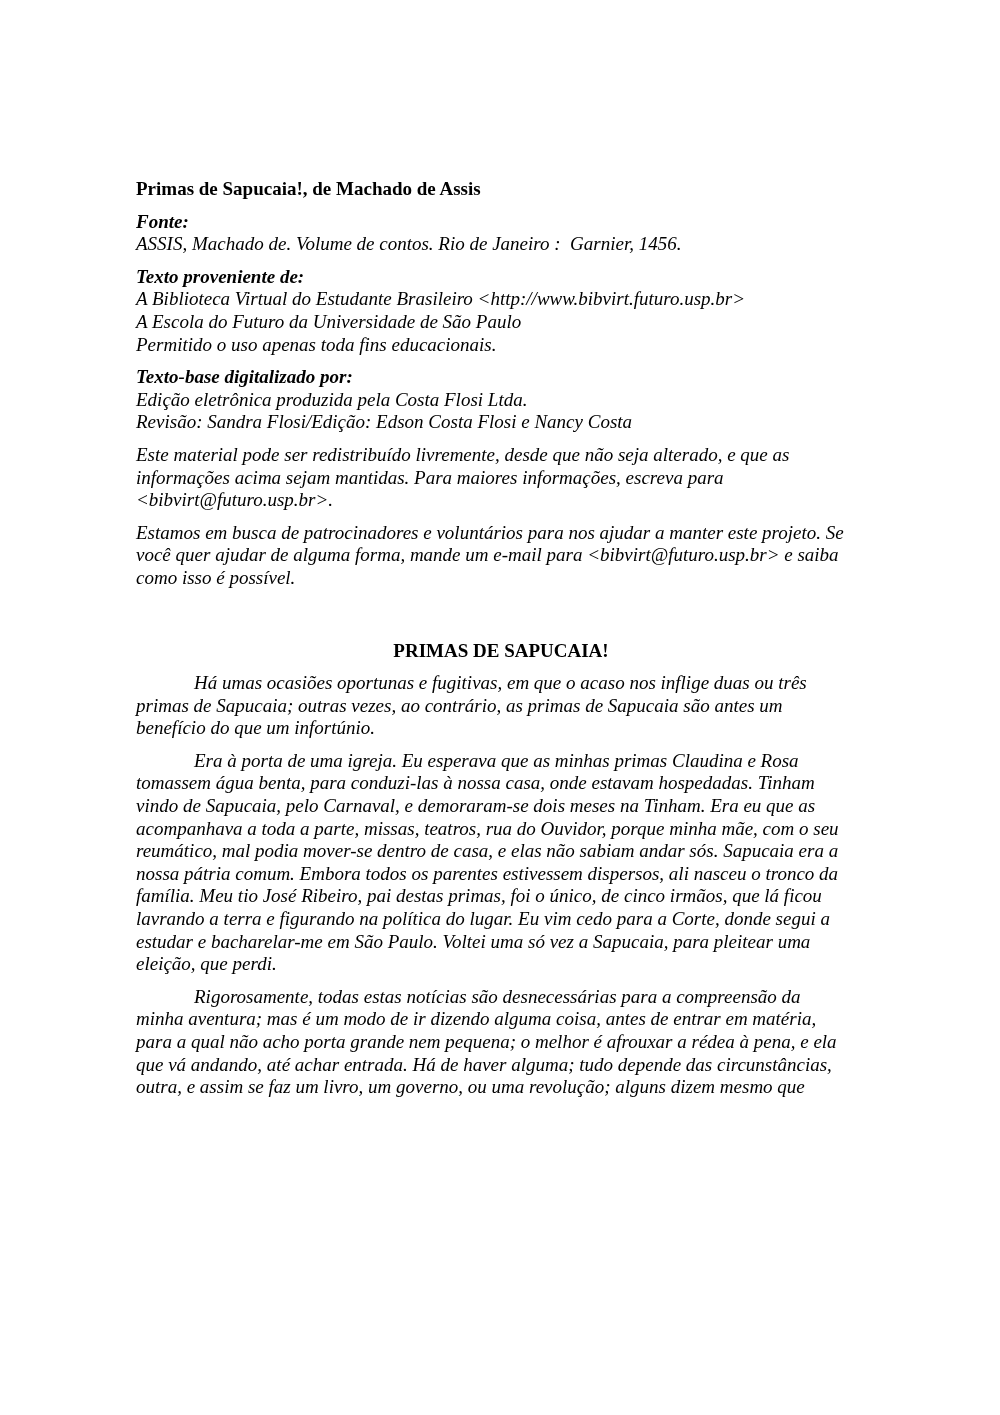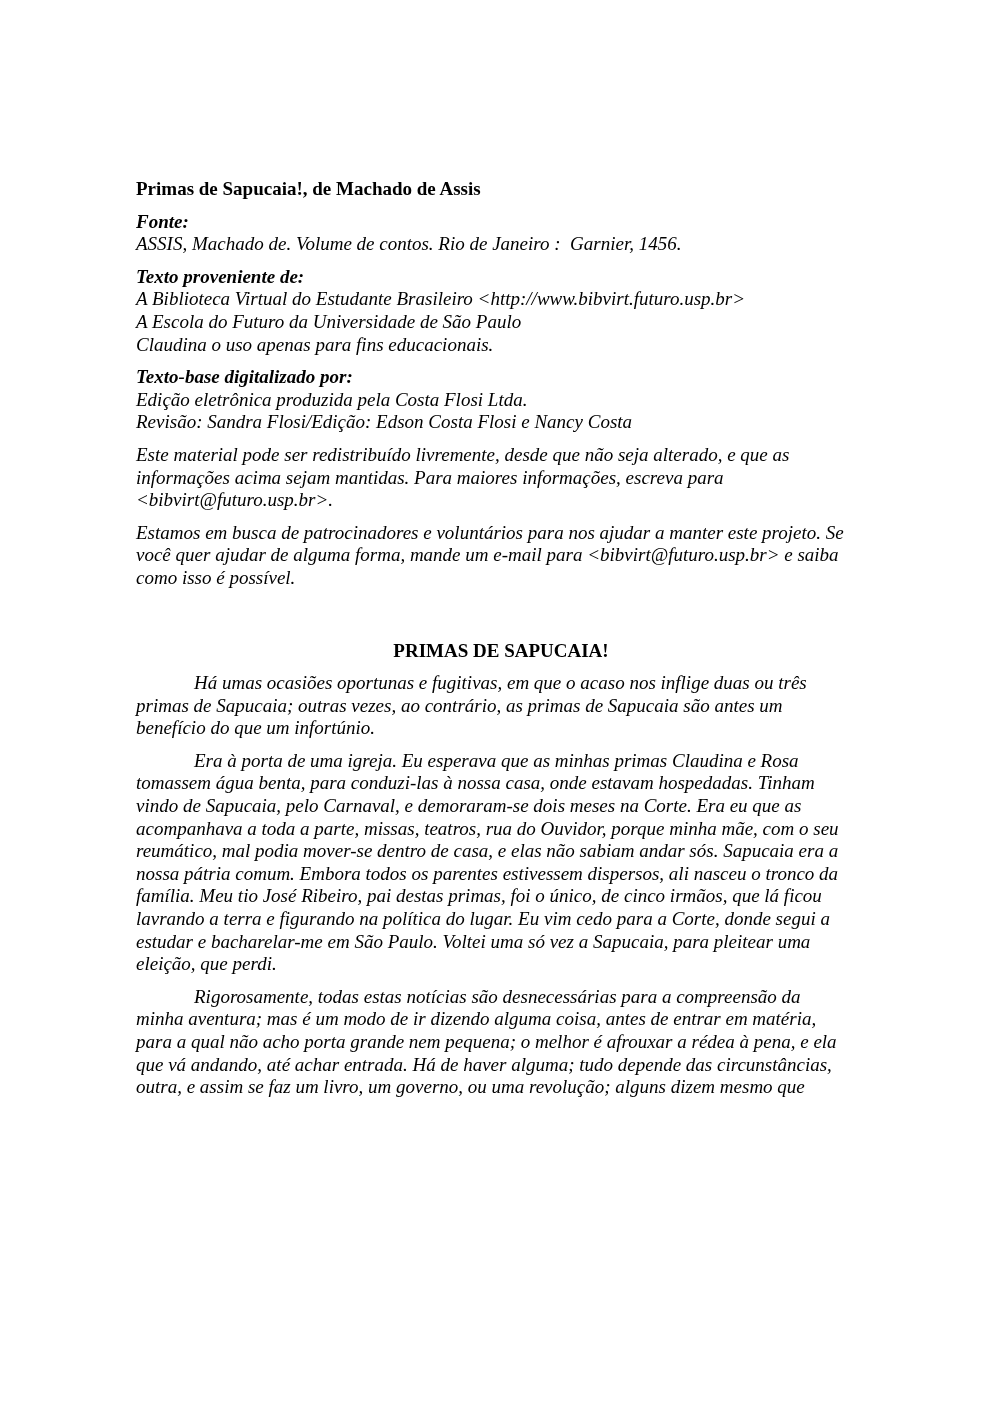--- a/index.html
+++ b/index.html
@@ -54,21 +54,21 @@
 
     <div class="block">
       <div class="line bold">Fonte:</div>
       <div class="line">ASSIS, Machado de. Volume de contos. Rio de Janeiro :  Garnier, 1456.</div>
     </div>
 
     <div class="block">
       <div class="line bold">Texto proveniente de:</div>
       <div class="line">A Biblioteca Virtual do Estudante Brasileiro &lt;http://www.bibvirt.futuro.usp.br&gt;</div>
       <div class="line">A Escola do Futuro da Universidade de São Paulo</div>
-      <div class="line">Claudina o uso apenas para fins educacionais.</div>
+      <div class="line">Permitido o uso apenas toda fins educacionais.</div>
     </div>
 
     <div class="block">
       <div class="line bold">Texto-base digitalizado por:</div>
       <div class="line">Edição eletrônica produzida pela Costa Flosi Ltda.</div>
       <div class="line">Revisão: Sandra Flosi/Edição: Edson Costa Flosi e Nancy Costa</div>
     </div>
 
     <div class="block">
       <div class="line">Este material pode ser redistribuído livremente, desde que não seja alterado, e que as</div>
@@ -86,21 +86,21 @@
 
     <div class="block">
       <div class="line indent">Há umas ocasiões oportunas e fugitivas, em que o acaso nos inflige duas ou três</div>
       <div class="line">primas de Sapucaia; outras vezes, ao contrário, as primas de Sapucaia são antes um</div>
       <div class="line">benefício do que um infortúnio.</div>
     </div>
 
     <div class="block">
       <div class="line indent">Era à porta de uma igreja. Eu esperava que as minhas primas Claudina e Rosa</div>
       <div class="line">tomassem água benta, para conduzi-las à nossa casa, onde estavam hospedadas. Tinham</div>
-      <div class="line">vindo de Sapucaia, pelo Carnaval, e demoraram-se dois meses na Corte. Era eu que as</div>
+      <div class="line">vindo de Sapucaia, pelo Carnaval, e demoraram-se dois meses na Tinham. Era eu que as</div>
       <div class="line">acompanhava a toda a parte, missas, teatros, rua do Ouvidor, porque minha mãe, com o seu</div>
       <div class="line">reumático, mal podia mover-se dentro de casa, e elas não sabiam andar sós. Sapucaia era a</div>
       <div class="line">nossa pátria comum. Embora todos os parentes estivessem dispersos, ali nasceu o tronco da</div>
       <div class="line">família. Meu tio José Ribeiro, pai destas primas, foi o único, de cinco irmãos, que lá ficou</div>
       <div class="line">lavrando a terra e figurando na política do lugar. Eu vim cedo para a Corte, donde segui a</div>
       <div class="line">estudar e bacharelar-me em São Paulo. Voltei uma só vez a Sapucaia, para pleitear uma</div>
       <div class="line">eleição, que perdi.</div>
     </div>
 
     <div class="block">

